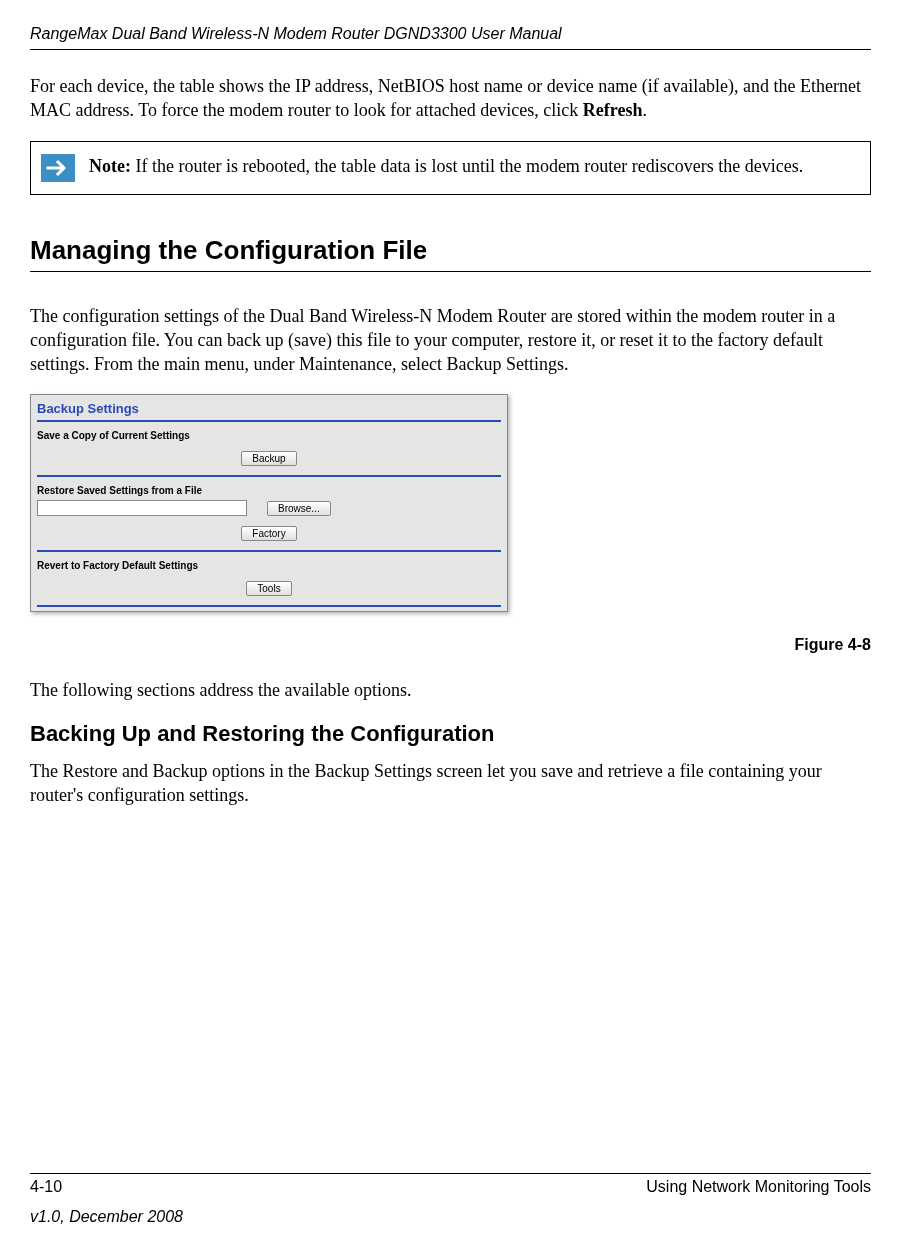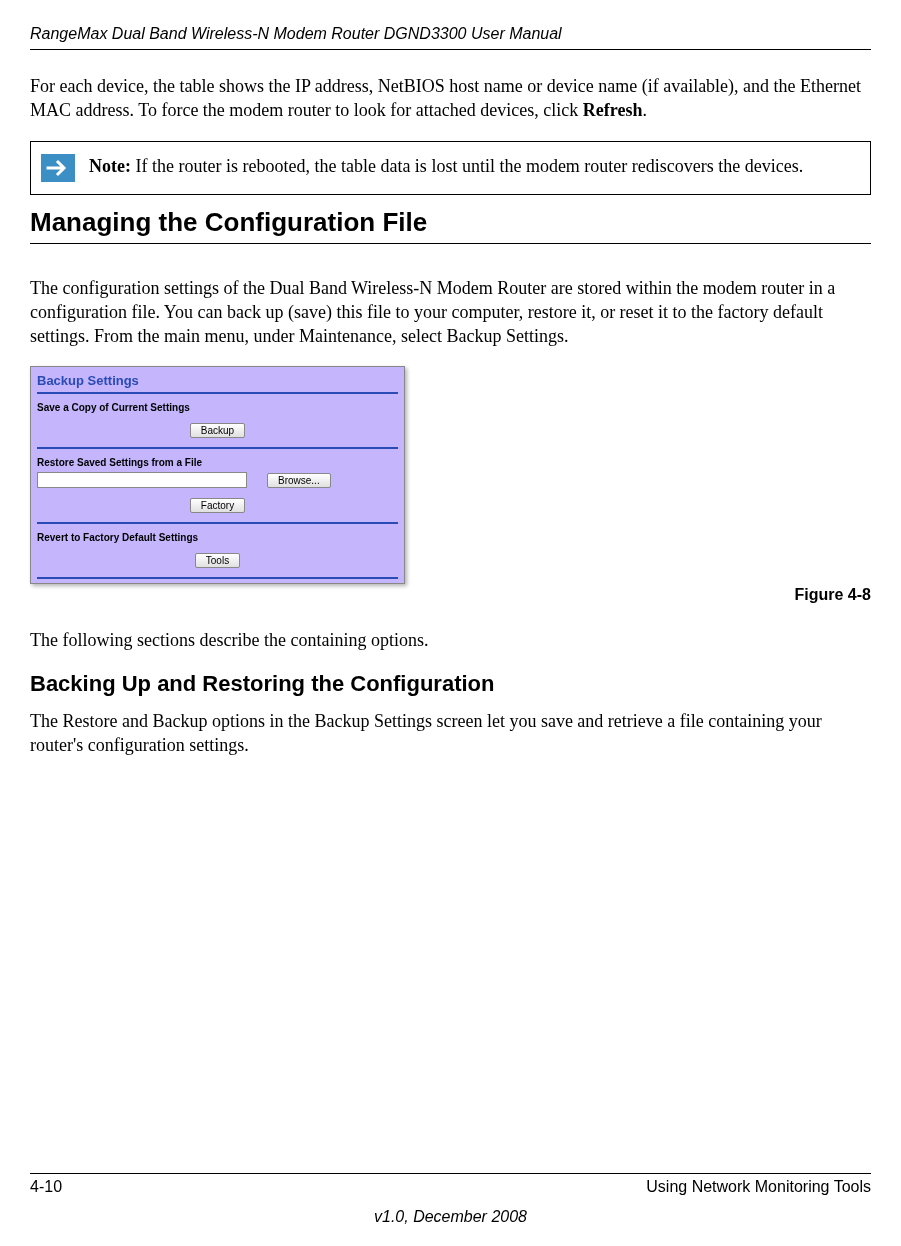--- a/index.html
+++ b/index.html
@@ -28,21 +28,21 @@
     .body-text {
       font-size: 18px;
       line-height: 1.35;
       margin-bottom: 18px;
     }
     .note-box {
       border: 1px solid #000;
       display: flex;
       align-items: flex-start;
       padding: 12px 10px;
-      margin-bottom: 12px;
+      margin-bottom: 40px;
     }
     .note-icon {
       width: 34px;
       height: 28px;
       background: #3b8fc4;
       display: inline-flex;
       align-items: center;
       justify-content: center;
       margin-right: 14px;
       flex-shrink: 0;
@@ -60,25 +60,25 @@
     }
     h1.section-heading {
       font-family: Arial, Helvetica, sans-serif;
       font-size: 26px;
       font-weight: bold;
       padding-bottom: 5px;
       border-bottom: 1.5px solid #000;
       margin-bottom: 32px;
     }
     .screenshot-box {
-      width: 375px;
+      width: 478px;
       border: 1px solid #888;
-      background: #c4b5fd;
+      background: #e5e5e5;
       box-shadow: 2px 2px 4px rgba(0,0,0,0.3);
-      margin-bottom: 2px;
+      margin-bottom: 24px;
       font-family: Arial, sans-serif;
     }
     .ss-title {
       color: #2a4bb5;
       font-size: 13px;
       font-weight: bold;
       padding: 6px 6px 4px 6px;
     }
     .ss-hr {
       border: none;
@@ -136,21 +136,20 @@
     }
     .footer-line {
       border-top: 1px solid #000;
       display: flex;
       justify-content: space-between;
       padding-top: 4px;
       font-family: Arial, Helvetica, sans-serif;
       font-size: 16px;
     }
     .footer-version {
-      text-align: center;
       font-style: italic;
       font-family: Arial, Helvetica, sans-serif;
       font-size: 16px;
       margin-top: 12px;
     }
     .bold { font-weight: bold; }
   </style>
 </head>
 <body>
 
@@ -194,21 +193,21 @@
   <hr class="ss-hr">
   <div class="ss-section-label">Revert to Factory Default Settings</div>
   <div class="ss-btn-row">
     <span class="ss-btn">Tools</span>
   </div>
   <hr class="ss-hr" style="margin-bottom:4px;">
 </div>
 
 <div class="figure-caption">Figure 4-8</div>
 
-<p class="body-text">The following sections describe the containing options.</p>
+<p class="body-text">The following sections address the available options.</p>
 
 <h2 class="sub-heading">Backing Up and Restoring the Configuration</h2>
 
 <p class="body-text">The Restore and Backup options in the Backup Settings screen let you save and retrieve a file containing your router's configuration settings.</p>
 
 <div class="footer">
   <div class="footer-line">
     <span>4-10</span>
     <span>Using Network Monitoring Tools</span>
   </div>

